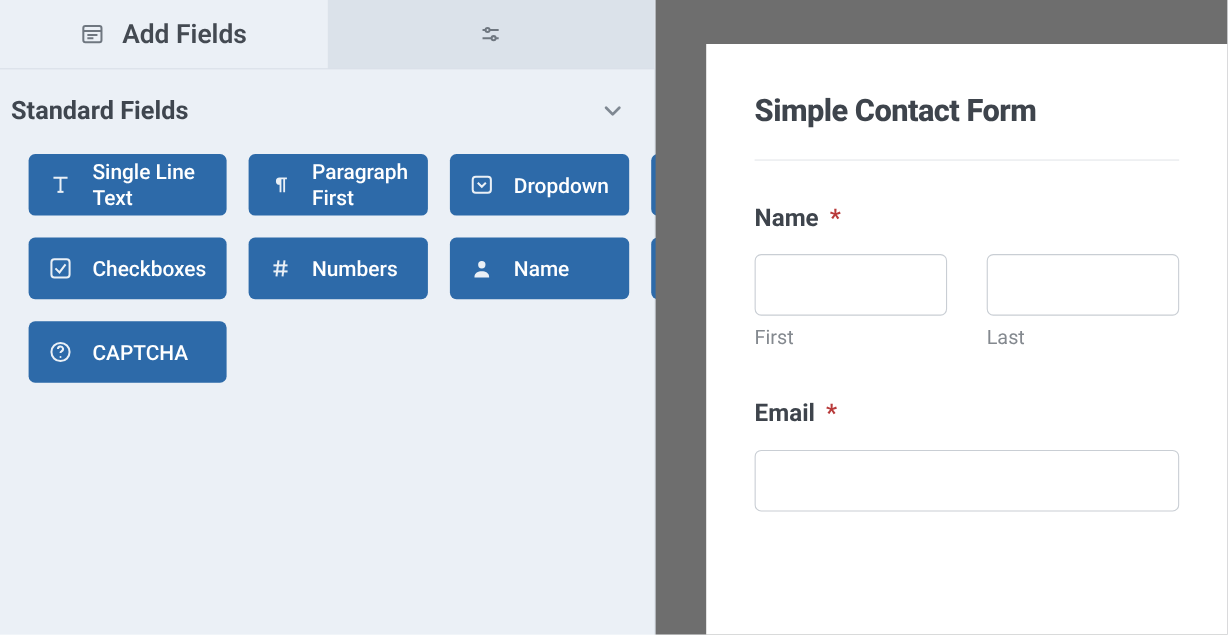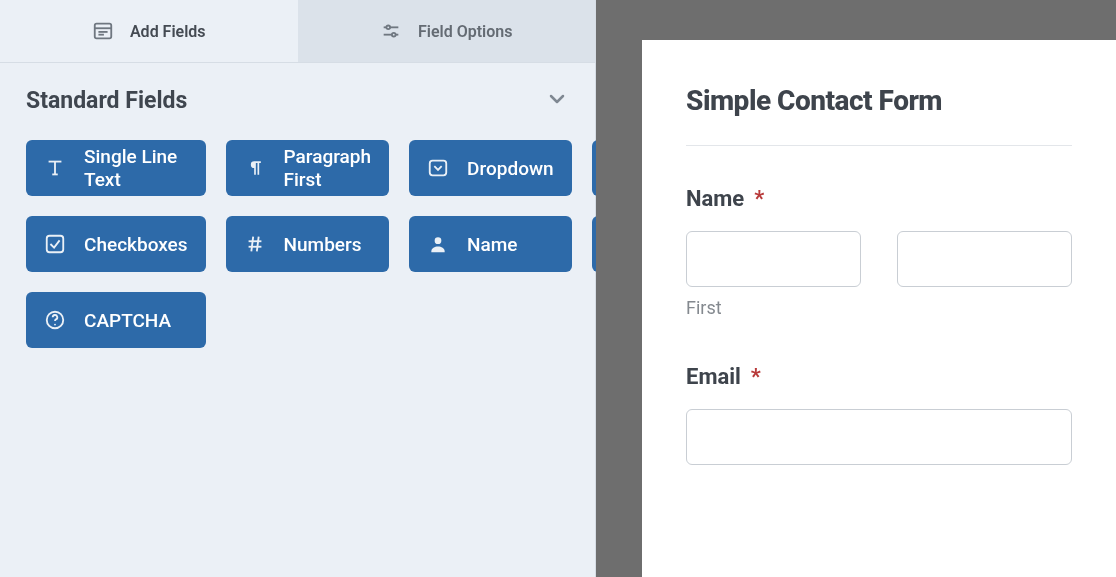--- a/index.html
+++ b/index.html
@@ -22,43 +22,43 @@
     display: flex;
     height: 63px;
     border-bottom: 1px solid #d6dde5;
   }
   .tab {
     flex: 1;
     display: flex;
     align-items: center;
     justify-content: center;
     gap: 16px;
-    font-size: 16px;
+    font-size: 24px;
     font-weight: 600;
     color: #444a52;
     cursor: pointer;
   }
   .tab.active {
     background: #ebf0f6;
   }
   .tab.inactive {
     background: #dbe2ea;
     color: #646b73;
   }
   .tab .tab-icon {
     display: inline-flex;
     width: 22px;
     height: 22px;
     color: #6f7780;
   }
   .section-header {
     display: flex;
-    align-items: flex-start;
+    align-items: center;
     justify-content: space-between;
-    padding: 24px 26px 10px 26px;
+    padding: 24px 26px 10px 10px;
   }
   .section-title {
     font-size: 23px;
     font-weight: 700;
     color: #3f464f;
   }
   .chevron {
     color: #7f8892;
   }
   .field-grid {
@@ -169,21 +169,20 @@
     </div>
     <div class="tab inactive">
       <span class="tab-icon">
         <svg viewBox="0 0 24 24" width="22" height="22" fill="none" stroke="currentColor" stroke-width="2">
           <line x1="4" y1="8" x2="20" y2="8"></line>
           <circle cx="9" cy="8" r="2" fill="#dbe2ea"></circle>
           <line x1="4" y1="16" x2="20" y2="16"></line>
           <circle cx="15" cy="16" r="2" fill="#dbe2ea"></circle>
         </svg>
       </span>
-      <span>Field Options</span>
     </div>
   </div>
 
   <div class="section-header">
     <div class="section-title">Standard Fields</div>
     <span class="chevron">
       <svg viewBox="0 0 24 24" width="24" height="24" fill="none" stroke="currentColor" stroke-width="2.5" stroke-linecap="round" stroke-linejoin="round">
         <polyline points="6 9 12 15 18 9"></polyline>
       </svg>
     </span>
@@ -297,20 +296,21 @@
         <span>Name</span>
         <span class="req">*</span>
       </div>
       <div class="name-row">
         <div class="name-col">
           <input class="input" type="text" style="">
           <div class="sublabel">First</div>
         </div>
         <div class="name-col">
           <input class="input" type="text" style="">
+          <div class="sublabel">Last</div>
         </div>
       </div>
     </div>
 
     <div class="email-group">
       <div class="form-label">
         <span>Email</span>
         <span class="req">*</span>
       </div>
       <div class="email-input-wrap">

